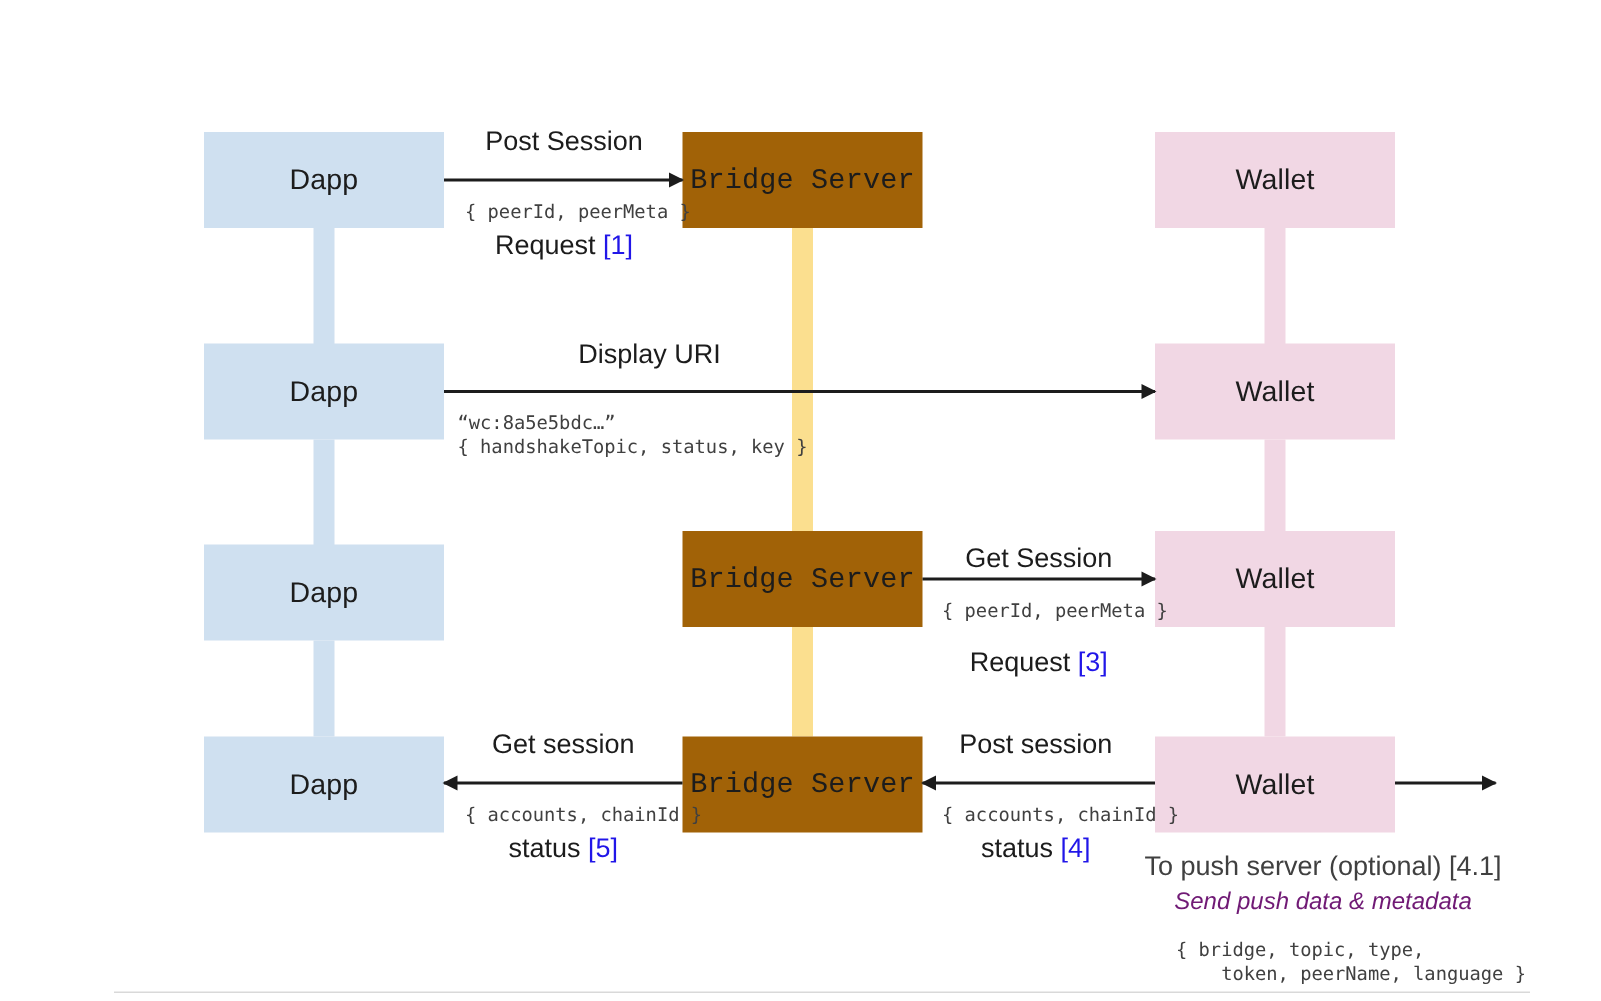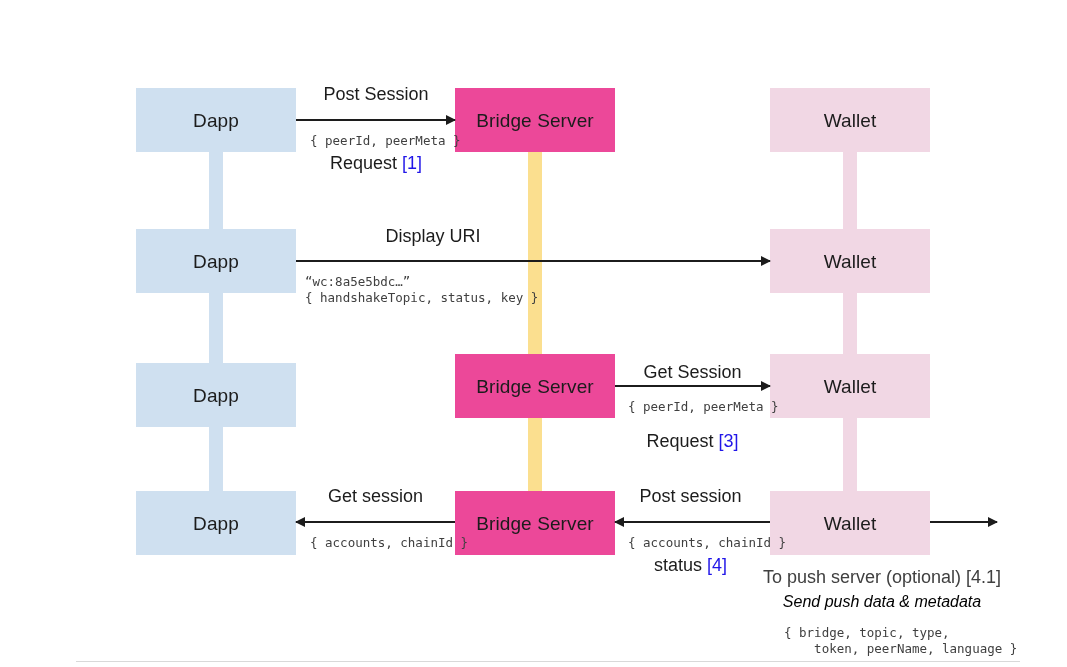--- a/index.html
+++ b/index.html
@@ -25,21 +25,21 @@
     display: flex;
     align-items: center;
     justify-content: center;
     font-size: 19px;
     line-height: 1;
     color: #1c1c1c;
     letter-spacing: 0.1px;
     box-sizing: border-box;
   }
   .box.dapp    { background: #cfe0f0; }
-  .box.bridge  { background: #ec4899; }
+  .box.bridge  { background: #a16207; font-family: Liberation Mono, monospace; }
   .box.wallet  { background: #f1d7e4; }
 
   
   .lifeline {
     position: absolute;
     width: 14px;
   }
   .lifeline.dapp   { background: #cfe0f0; }
   .lifeline.bridge { background: #fbdf8f; }
   .lifeline.wallet { background: #f1d7e4; }
@@ -93,21 +93,21 @@
     line-height: 23px;
     text-align: center;
     color: #404040;
   }
   .note-sub {
     position: absolute;
     font-size: 16px;
     line-height: 21px;
     font-style: italic;
     text-align: center;
-    color: #000000;
+    color: #701a75;
   }
   .hr {
     position: absolute;
     height: 1px;
     background: #d9d9d9;
   }
 </style>
 </head>
 <body>
 
@@ -198,20 +198,23 @@
       <span>status </span><span class="step">[4]</span>
     </div>
   </div>
   <div class="arrow left" style="left:615px; top:521px; width:155px;">
       <span class="head"></span>
     </div>
   <div class="payload" style="left:628px; top:535px;">{ accounts, chainId }</div>
 
   <div class="lbl" style="left:297px; top:462px; width:157px;">
     <div>Get session</div>
+    <div>
+      <span>status </span><span class="step">[5]</span>
+    </div>
   </div>
   <div class="arrow left" style="left:296px; top:521px; width:159px;">
       <span class="head"></span>
     </div>
   <div class="payload" style="left:310px; top:535px;">{ accounts, chainId }</div>
 
   <div class="arrow right" style="left:930px; top:521px; width:67px;">
       <span class="head"></span>
     </div>
 

